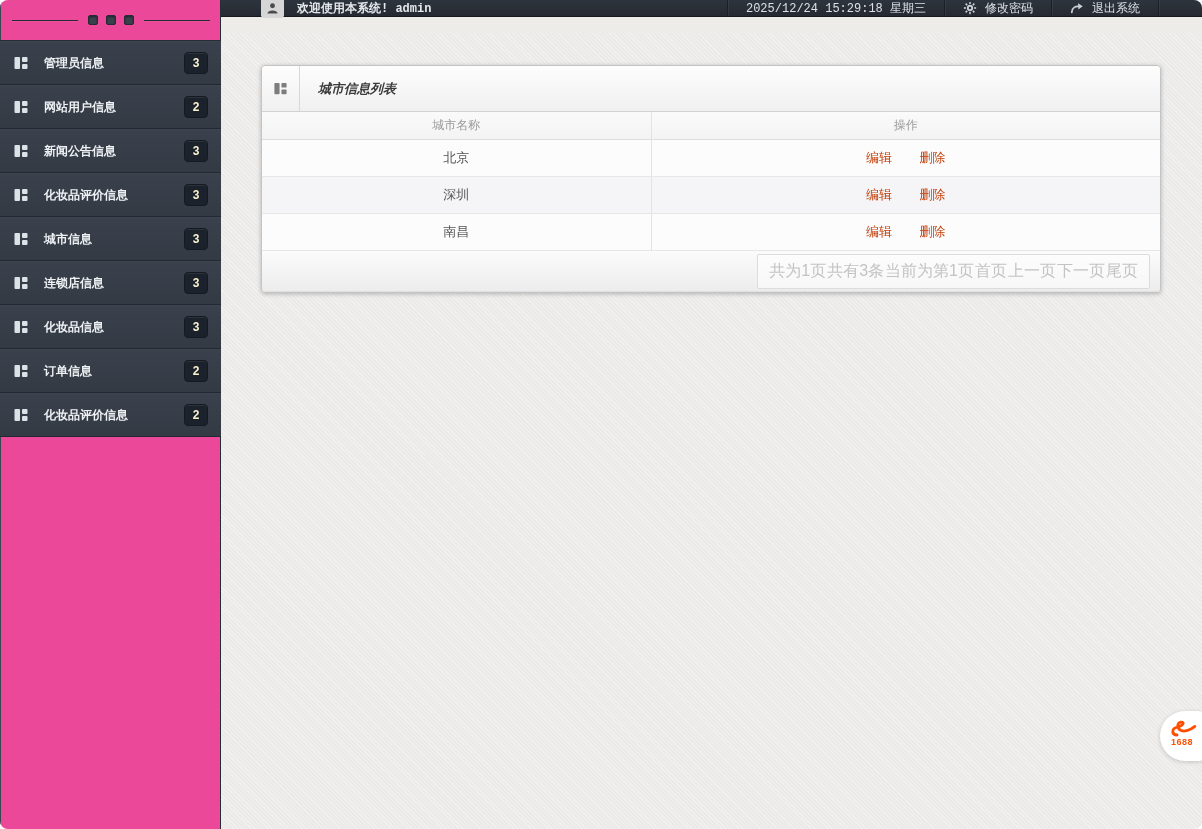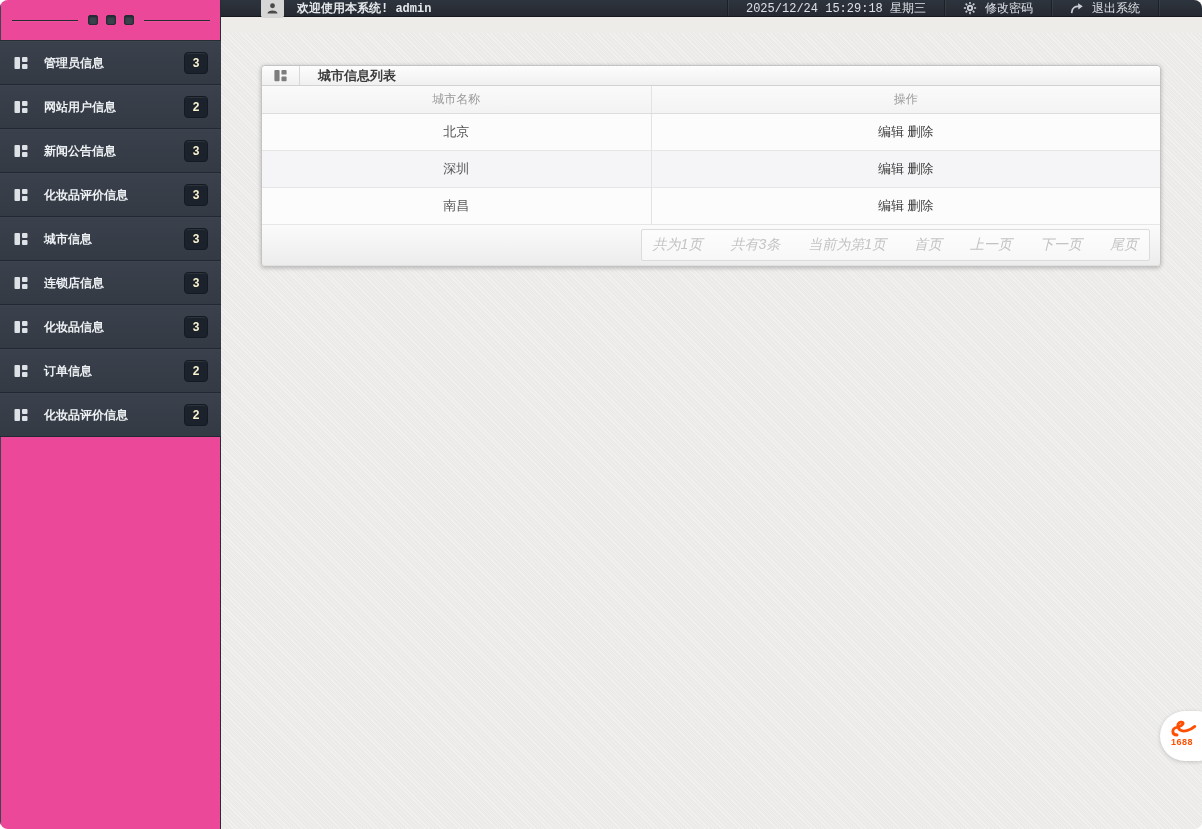--- a/index.html
+++ b/index.html
@@ -40,46 +40,46 @@
   .tb-spacer { width:44px; border-left:1px solid #1b2026; box-shadow:inset 1px 0 0 rgba(255,255,255,0.06); }
   .tb-icon { width:14px; height:14px; color:#c9ced4; }
 
   
   .main { position:absolute; left:221px; top:33px; right:0; bottom:0;
           background:
             repeating-linear-gradient(45deg, rgba(255,255,255,0.25) 0 1px, rgba(0,0,0,0.008) 1px 3px),
             #edeceb; }
   .panel { position:absolute; left:40px; top:32px; width:900px; background:#ffffff;
            border:1px solid #c4c4c4; border-radius:4px; box-shadow:0 1px 4px rgba(0,0,0,0.25); }
-  .panel-header { height:20px; display:flex; align-items:stretch;
+  .panel-header { height:46px; display:flex; align-items:stretch;
                   background:linear-gradient(#fdfdfd,#f0f0f0); border-bottom:1px solid #d2d2d2;
-                  border-radius:4px 4px 0 0; }
+                  border-radius:4px 4px 0 0;font-style:italic; }
   .ph-iconbox { width:38px; display:flex; align-items:center; justify-content:center;
                 border-right:1px solid #d8d8d8; color:#7d7d7d; }
   .ph-iconbox svg { width:15px; height:15px; }
   .ph-title { display:flex; align-items:center; padding-left:18px; font-size:13px;
               font-weight:bold; color:#3c3c3c; }
 
   table.city-table { width:100%; border-collapse:collapse; }
   .city-table th { height:27px; background:linear-gradient(#fafafa,#f3f3f3); color:#9a9a9a;
                    font-weight:normal; font-size:12px; border-bottom:1px solid #dddddd; }
   .city-table th + th, .city-table td + td { border-left:1px solid #e3e3e3; }
   .city-table td { height:37px; text-align:center; font-size:13px; color:#555555;
                    border-bottom:1px solid #e6e6e6; }
   .city-table .col-city { width:389px; }
   .city-table tbody tr:nth-child(odd)  { background:#fcfcfd; }
   .city-table tbody tr:nth-child(even) { background:#f5f5f7; }
-  .act-link { color:#404040; text-decoration:none; margin:0 0; cursor:pointer; }
+  .act-link { color:#c2410c; text-decoration:none; margin:0 12px; cursor:pointer; }
 
   .panel-footer { height:41px; display:flex; align-items:center; justify-content:flex-end;
                   padding-right:10px; background:linear-gradient(#fbfbfb,#ececec);
                   border-radius:0 0 4px 4px; box-shadow:inset 0 -1px 0 #e0e0e0; }
-  .pagination { display:flex; gap:28px; align-items:center; border:1px solid #dcdcdc;
+  .pagination { display:flex; gap:1px; align-items:center; border:1px solid #dcdcdc;
                 background:rgba(255,255,255,0.55); padding:6px 11px; border-radius:2px;
-                font-size:14px; color:#c3c3c3;font-style:italic; }
+                font-size:16px; color:#c3c3c3; }
   .pagination .pg-link { color:#c3c3c3; cursor:pointer; text-decoration:none; }
 
   
   .logo-pill { position:absolute; right:-20px; top:678px; width:62px; height:50px;
                background:#ffffff; border-radius:25px; box-shadow:0 1px 4px rgba(0,0,0,0.18);
                padding:6px 0 0 9px; cursor:pointer; }
   .logo-mark { display:block; width:28px; height:22px; }
   .logo-text { display:block; font-size:9px; font-weight:bold; color:#ff5000; letter-spacing:0.5px;
                margin:-2px 0 0 2px; }
 </style>

